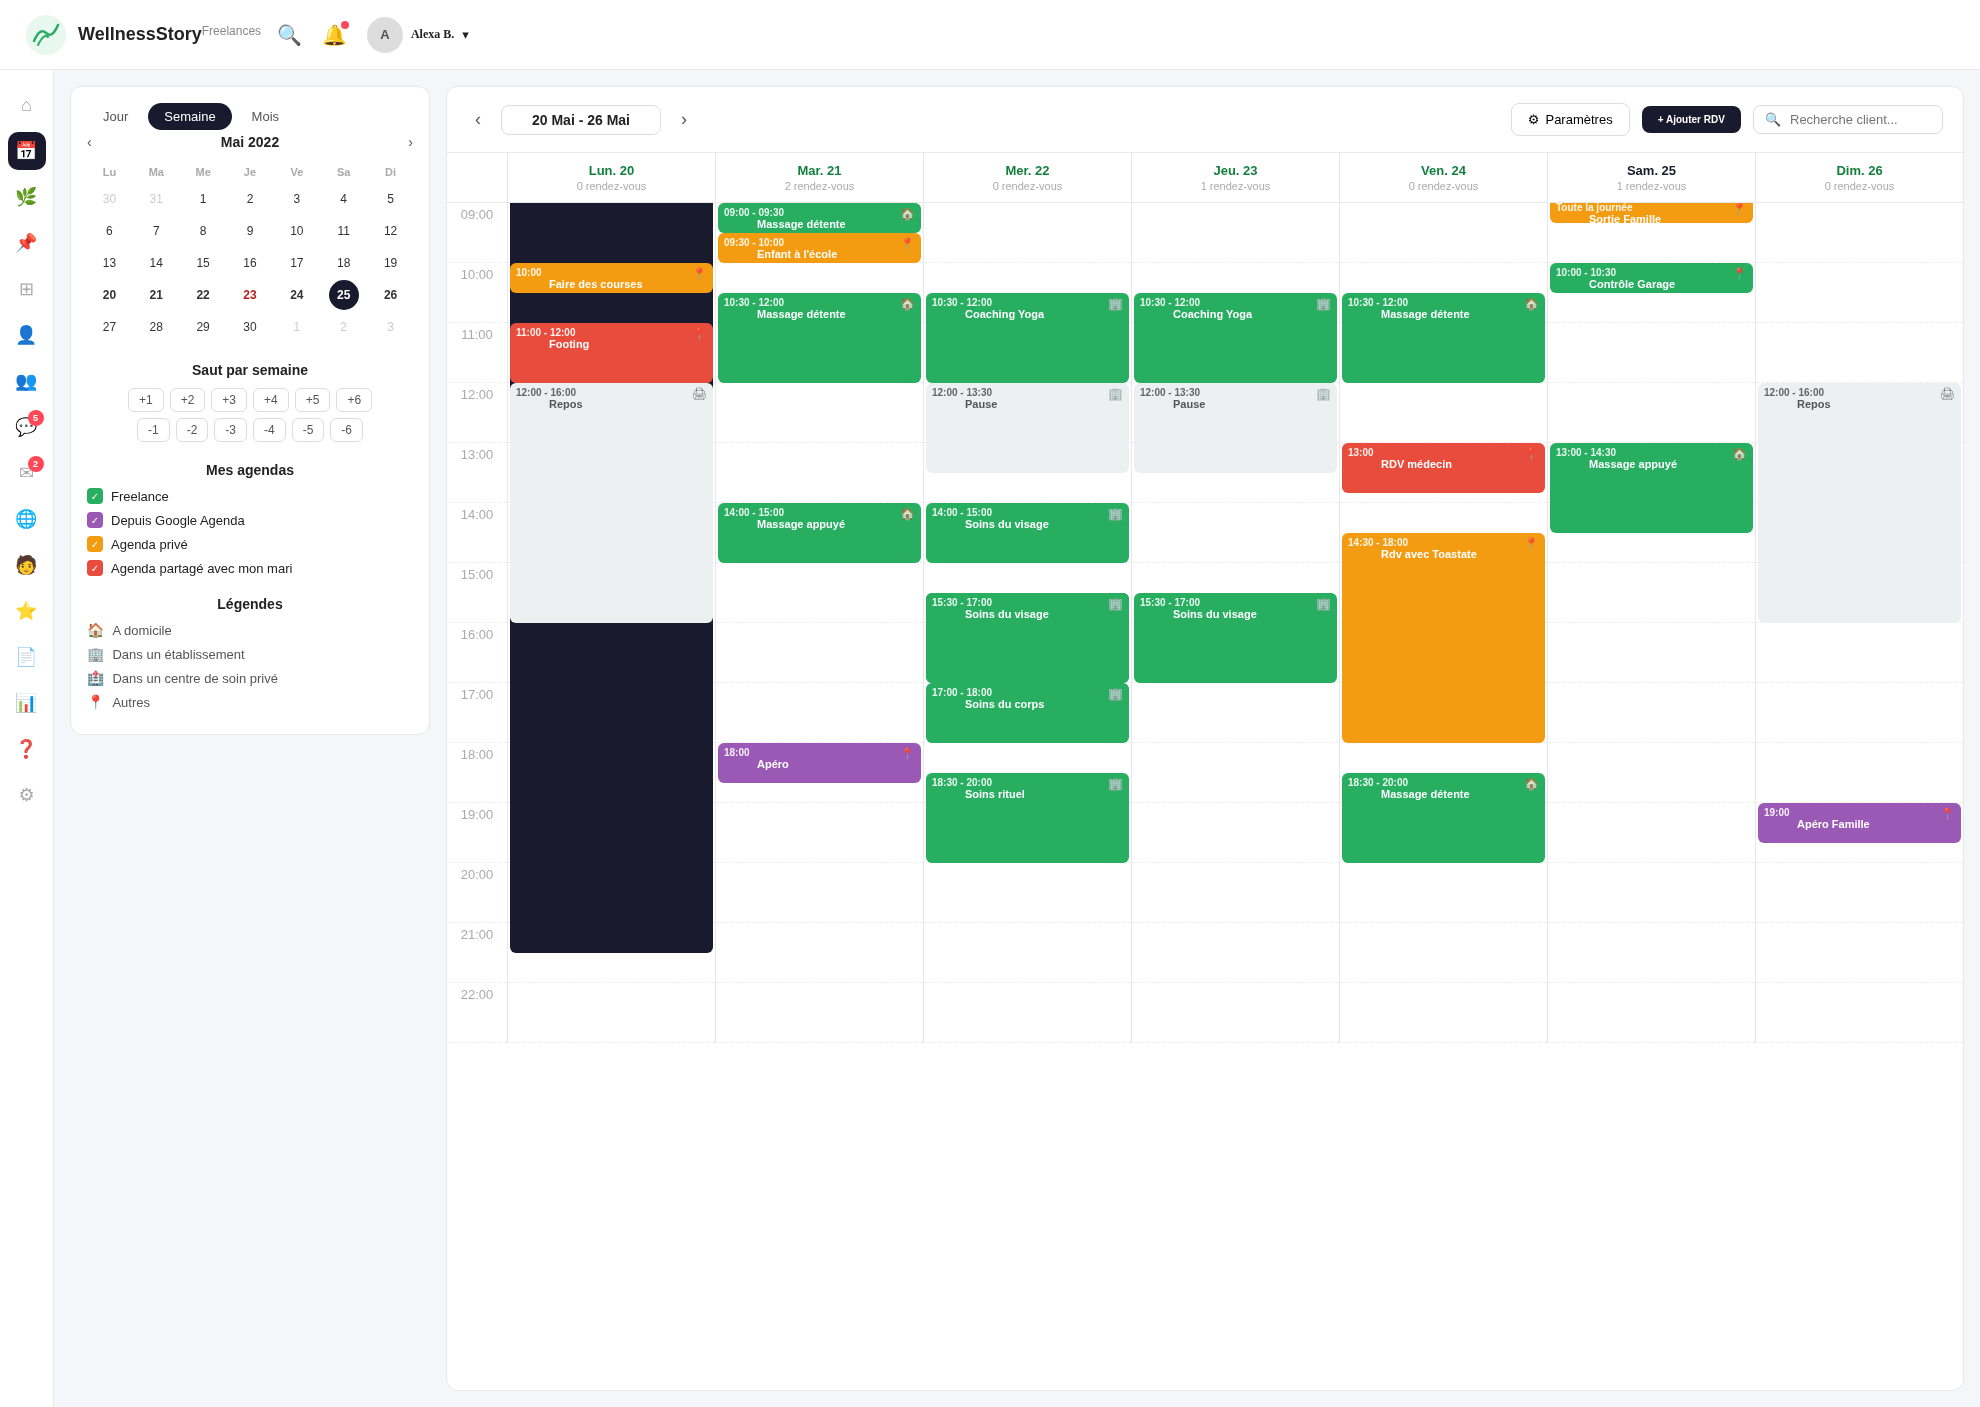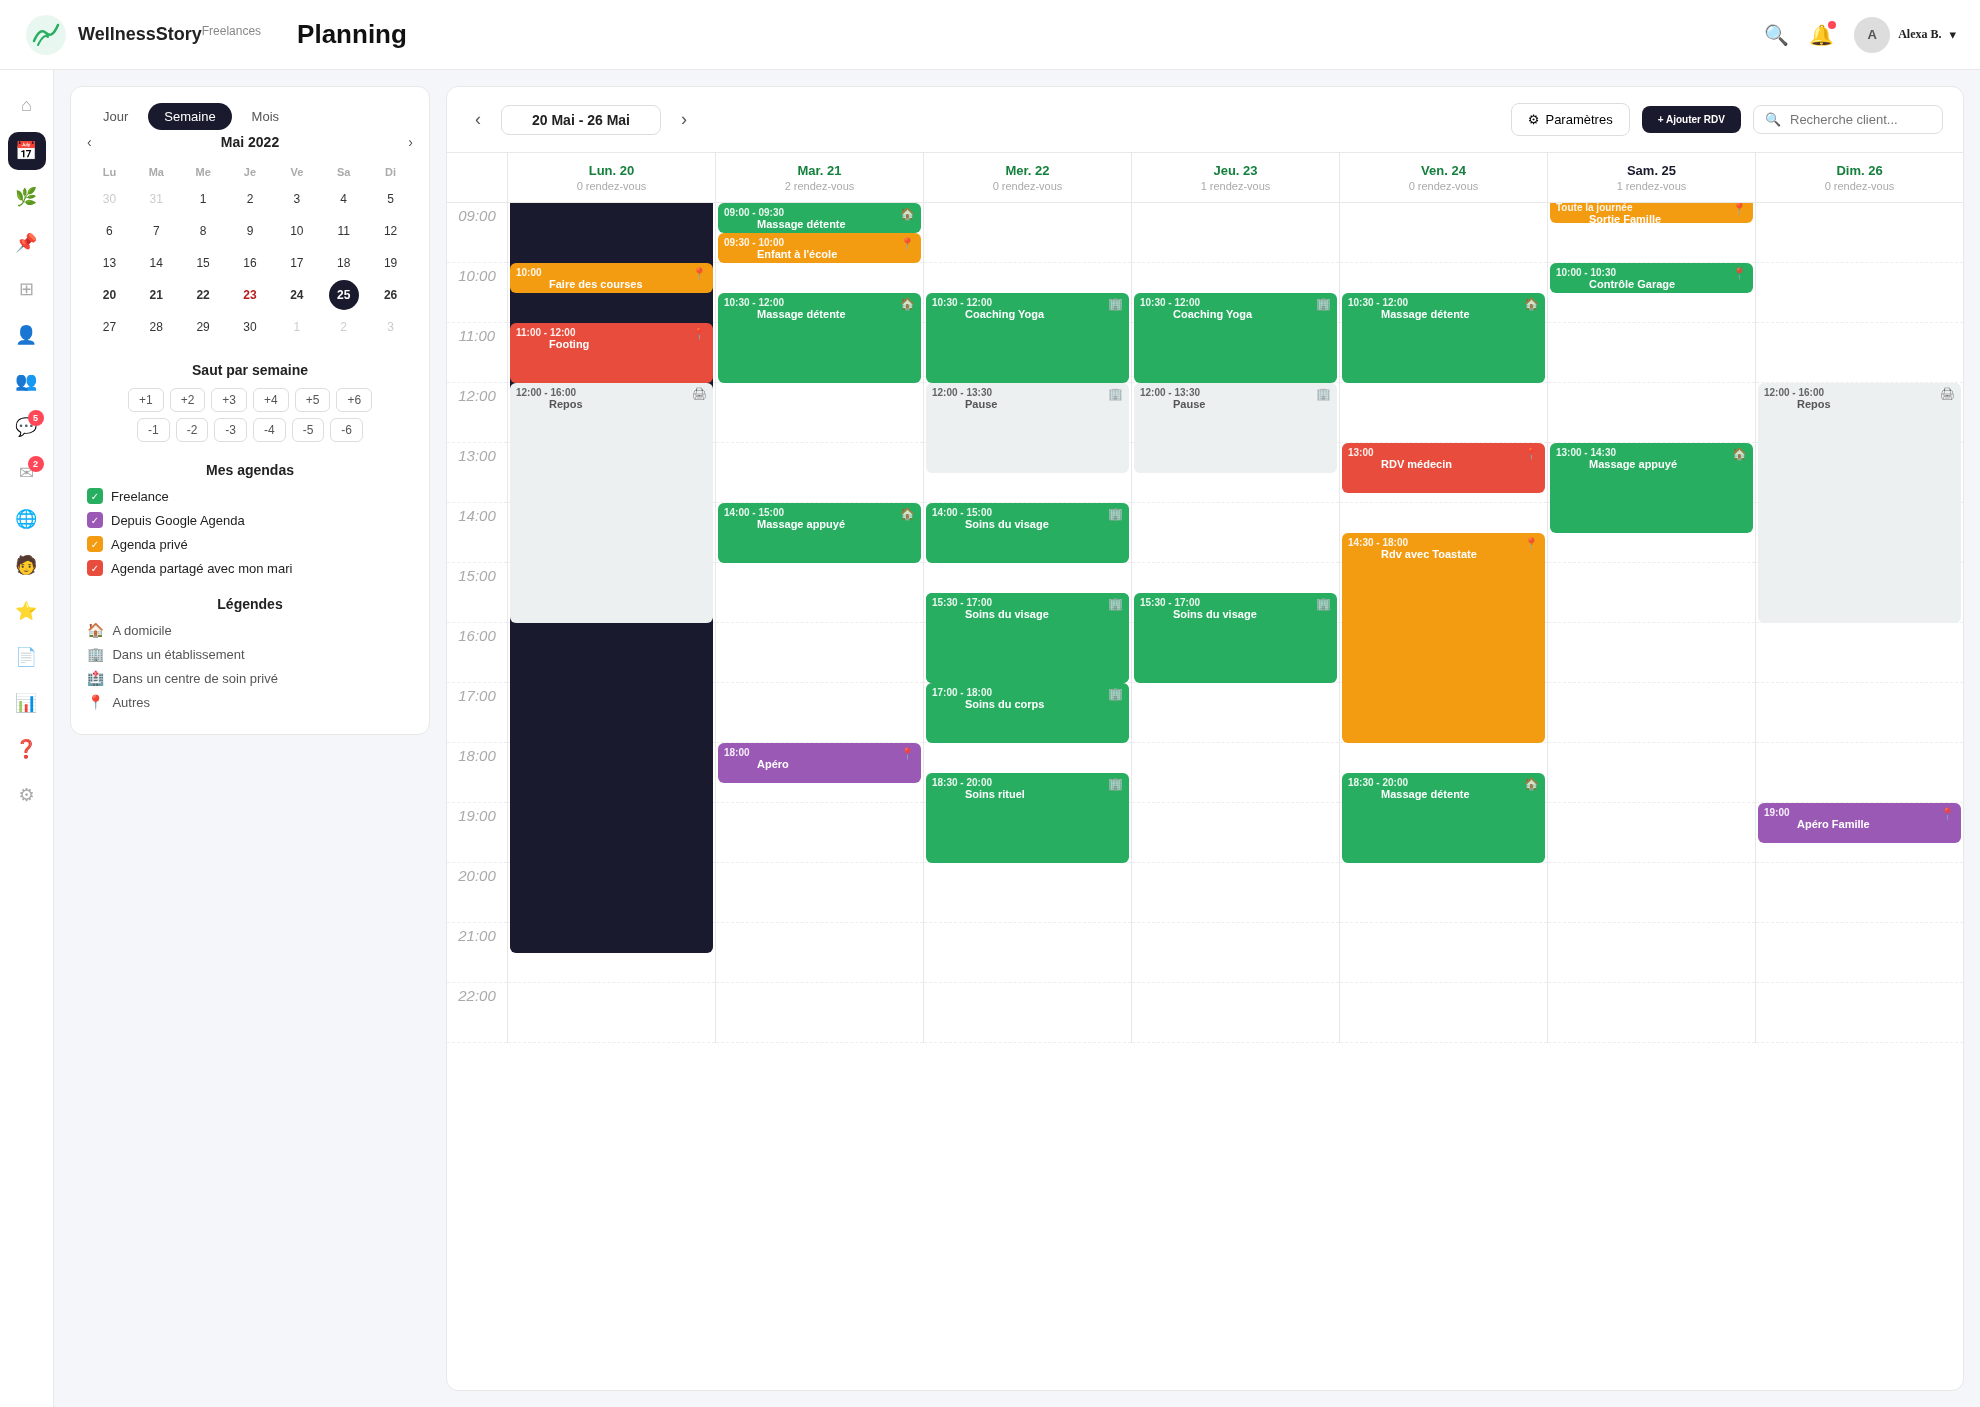--- a/index.html
+++ b/index.html
@@ -87,21 +87,21 @@
     .cal-grid-container { overflow-y: auto; max-height: calc(100vh - 200px); }
     .cal-header-row { display: grid; grid-template-columns: 60px repeat(7, 1fr); border-bottom: 1px solid #e8e8e8; position: sticky; top: 0; background: #fff; z-index: 10; }
     .cal-time-header { padding: 12px 8px; }
     .cal-day-header { padding: 10px 8px; text-align: center; border-left: 1px solid #e8e8e8; }
     .cal-day-name { font-weight: 700; font-size: 13px; color: #15803d; }
     .cal-day-count { font-size: 11px; color: #aaa; margin-top: 2px; }
     .cal-day-header.today-header .cal-day-name, .cal-day-header.today-header .cal-day-num { color: #1a1a2e; }
 
     .cal-body { display: grid; grid-template-columns: 60px repeat(7, 1fr); }
     .cal-time-col { display: flex; flex-direction: column; }
-    .cal-time-cell { height: 60px; display: flex; align-items: flex-start; justify-content: center; padding-top: 4px; color: #aaa; font-size: 15px; border-bottom: 1px dashed #eee; font-style: italic; }
+    .cal-time-cell { height: 60px; display: flex; align-items: flex-start; justify-content: center; padding-top: 4px; color: #aaa; font-size: 13px; border-bottom: 1px dashed #eee; }
     .cal-day-col { border-left: 1px solid #e8e8e8; position: relative; }
     .cal-hour-slot { height: 60px; border-bottom: 1px dashed #eee; }
     .cal-event { position: absolute; left: 2px; right: 2px; border-radius: 6px; padding: 4px 6px; font-size: 11px; overflow: hidden; cursor: pointer; z-index: 5; }
     .cal-event .ev-time { font-size: 10px; font-weight: 600; opacity: 0.9; }
     .cal-event .ev-title { font-weight: 600; font-size: 11px; margin-left: 33px; }
     .cal-event .ev-icon { float: right; font-size: 12px; opacity: 0.8; }
     .ev-green { background: #27ae60; color: #fff; }
     .ev-dark { background: #1a1a2e; color: #fff; }
     .ev-orange { background: #f39c12; color: #fff; }
     .ev-red { background: #e74c3c; color: #fff; }
@@ -121,21 +121,20 @@
     <svg class="logo-icon" viewBox="0 0 44 44" fill="none">
       <ellipse cx="22" cy="22" rx="20" ry="20" fill="#e8f8f0"></ellipse>
       <path d="M10 28 Q16 14 22 20 Q28 26 34 12" stroke="#27ae60" stroke-width="2.5" fill="none" stroke-linecap="round"></path>
       <path d="M14 32 Q20 20 24 24" stroke="#27ae60" stroke-width="2" fill="none" stroke-linecap="round"></path>
     </svg>
     <div class="logo-text">
       <span class="logo-name">WellnessStory</span>
       <span class="logo-sub">Freelances</span>
     </div>
   </div>
-  <div class="page-title">Planning</div>
   <div class="header-actions">
     <button class="header-icon-btn">🔍</button>
     <button class="header-icon-btn" style="position:relative">
       🔔
       <span class="notification-dot"></span>
     </button>
     <div class="user-area">
       <div class="avatar">A</div>
       <span class="user-name">Alexa B.</span>
       <span>▾</span>

